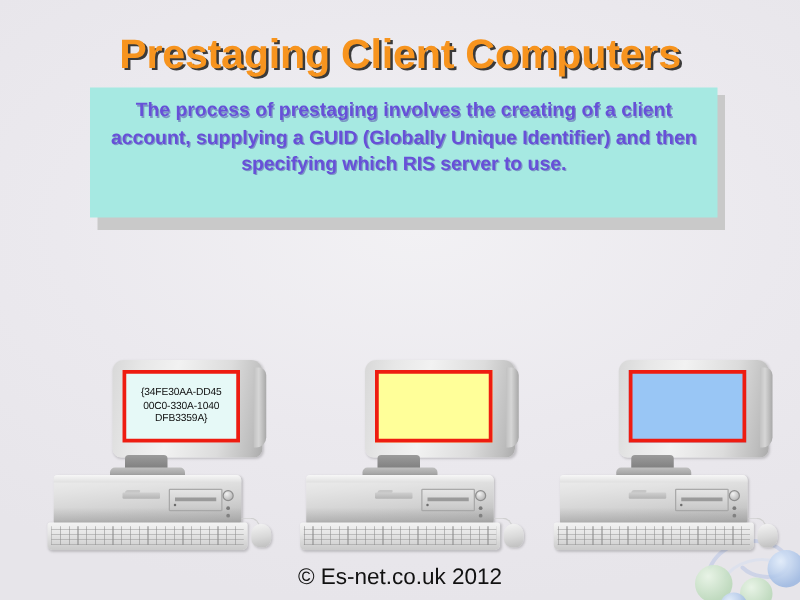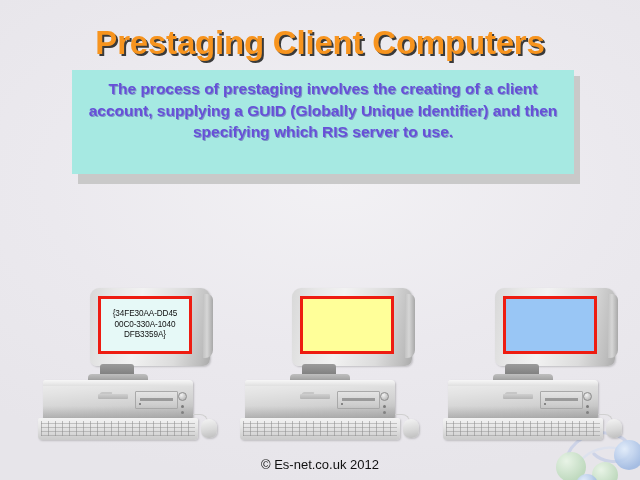--- a/index.html
+++ b/index.html
@@ -276,21 +276,21 @@
     border-right: 1.5px solid #d0d0d0;
     border-radius: 0 8px 0 0;
   }
 
   
   #footer {
     position: absolute;
     left: 0; right: 0;
     bottom: 8px;
     text-align: center;
-    font-size: 13px;
+    font-size: 18px;
     color: #111111;
     font-family: "Liberation Sans", sans-serif;
   }
 </style>
 </head>
 <body style="background: rgb(236, 234, 239);">
 
 <div id="slide">
 
   <svg class="swirl" style="left:566px; top:424px; width:74px; height:44px;" viewBox="0 0 74 44" xmlns="http://www.w3.org/2000/svg">

